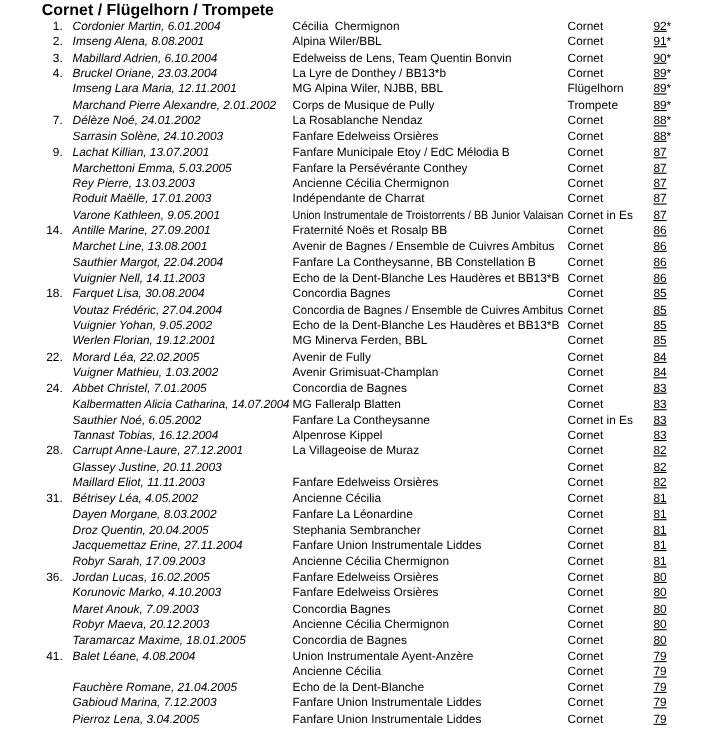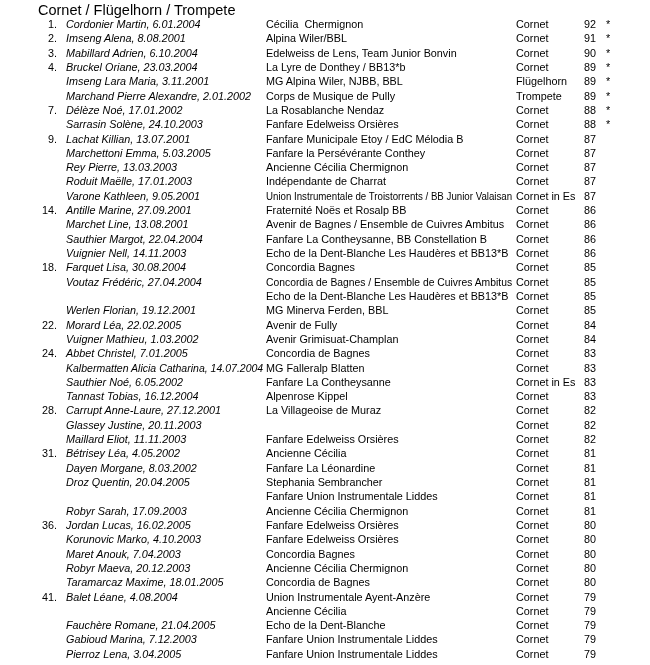--- a/index.html
+++ b/index.html
@@ -18,21 +18,21 @@
     position: relative;
     width: 650px;
     height: 665px;
     background: #ffffff;
   }
   .doc-title {
     position: absolute;
     left: 38px;
     top: 2px;
     font-size: 14.5px;
-    font-weight: normal;
+    font-weight: bold;
     white-space: nowrap;
   }
   .rows {
     position: absolute;
     left: 0;
     top: 17px;
     width: 650px;
   }
   .row {
     position: relative;
@@ -43,21 +43,21 @@
   .cell {
     position: absolute;
     top: 0;
     white-space: pre;
     overflow: visible;
   }
   .rank     { left: 18px;  width: 39px;  text-align: right; }
   .name     { left: 66px;  width: 197px; font-style: italic; }
   .ensemble { left: 266px; width: 246px; }
   .category { left: 516px; width: 72px; text-decoration: underline; }
-  .score    { left: 574px; width: 32px;  text-align: center; }
+  .score    { left: 574px; width: 32px;  text-align: right; text-decoration: underline; }
   .star     { left: 606px; width: 10px;  text-align: left; }
   .fit {
     display: inline-block;
     transform-origin: left center;
     white-space: pre;
   }
 </style>
 </head>
 <body>
 
@@ -76,52 +76,52 @@
         <span class="cell rank"><span class="fit">2.</span></span>
         <span class="cell name"><span class="fit">Imseng Alena, 8.08.2001</span></span>
         <span class="cell ensemble"><span class="fit">Alpina Wiler/BBL</span></span>
         <span class="cell category"><span class="fit">Cornet</span></span>
         <span class="cell score">91</span>
         <span class="cell star">*</span>
       </div>
       <div class="row">
         <span class="cell rank"><span class="fit">3.</span></span>
         <span class="cell name"><span class="fit">Mabillard Adrien, 6.10.2004</span></span>
-        <span class="cell ensemble"><span class="fit">Edelweiss de Lens, Team Junior Bonvin</span></span>
+        <span class="cell ensemble"><span class="fit">Edelweiss de Lens, Team Quentin Bonvin</span></span>
         <span class="cell category"><span class="fit">Cornet</span></span>
         <span class="cell score">90</span>
         <span class="cell star">*</span>
       </div>
       <div class="row">
         <span class="cell rank"><span class="fit">4.</span></span>
         <span class="cell name"><span class="fit">Bruckel Oriane, 23.03.2004</span></span>
         <span class="cell ensemble"><span class="fit">La Lyre de Donthey / BB13*b</span></span>
         <span class="cell category"><span class="fit">Cornet</span></span>
         <span class="cell score">89</span>
         <span class="cell star">*</span>
       </div>
       <div class="row">
         <span class="cell rank"><span class="fit"></span></span>
-        <span class="cell name"><span class="fit">Imseng Lara Maria, 3.11.2001</span></span>
+        <span class="cell name"><span class="fit">Imseng Lara Maria, 12.11.2001</span></span>
         <span class="cell ensemble"><span class="fit">MG Alpina Wiler, NJBB, BBL</span></span>
         <span class="cell category"><span class="fit">Flügelhorn</span></span>
         <span class="cell score">89</span>
         <span class="cell star">*</span>
       </div>
       <div class="row">
         <span class="cell rank"><span class="fit"></span></span>
         <span class="cell name"><span class="fit">Marchand Pierre Alexandre, 2.01.2002</span></span>
         <span class="cell ensemble"><span class="fit">Corps de Musique de Pully</span></span>
         <span class="cell category"><span class="fit">Trompete</span></span>
         <span class="cell score">89</span>
         <span class="cell star">*</span>
       </div>
       <div class="row">
         <span class="cell rank"><span class="fit">7.</span></span>
-        <span class="cell name"><span class="fit">Délèze Noé, 17.01.2002</span></span>
+        <span class="cell name"><span class="fit">Délèze Noé, 24.01.2002</span></span>
         <span class="cell ensemble"><span class="fit">La Rosablanche Nendaz</span></span>
         <span class="cell category"><span class="fit">Cornet</span></span>
         <span class="cell score">88</span>
         <span class="cell star">*</span>
       </div>
       <div class="row">
         <span class="cell rank"><span class="fit"></span></span>
         <span class="cell name"><span class="fit">Sarrasin Solène, 24.10.2003</span></span>
         <span class="cell ensemble"><span class="fit">Fanfare Edelweiss Orsières</span></span>
         <span class="cell category"><span class="fit">Cornet</span></span>
@@ -211,20 +211,21 @@
       <div class="row">
         <span class="cell rank"><span class="fit"></span></span>
         <span class="cell name"><span class="fit">Voutaz Frédéric, 27.04.2004</span></span>
         <span class="cell ensemble"><span class="fit" style="transform: scaleX(0.958);">Concordia de Bagnes / Ensemble de Cuivres Ambitus</span></span>
         <span class="cell category"><span class="fit">Cornet</span></span>
         <span class="cell score">85</span>
         <span class="cell star"></span>
       </div>
       <div class="row">
         <span class="cell rank"><span class="fit"></span></span>
+        <span class="cell name"><span class="fit">Vuignier Yohan, 9.05.2002</span></span>
         <span class="cell ensemble"><span class="fit">Echo de la Dent-Blanche Les Haudères et BB13*B</span></span>
         <span class="cell category"><span class="fit">Cornet</span></span>
         <span class="cell score">85</span>
         <span class="cell star"></span>
       </div>
       <div class="row">
         <span class="cell rank"><span class="fit"></span></span>
         <span class="cell name"><span class="fit">Werlen Florian, 19.12.2001</span></span>
         <span class="cell ensemble"><span class="fit">MG Minerva Ferden, BBL</span></span>
         <span class="cell category"><span class="fit">Cornet</span></span>
@@ -321,20 +322,21 @@
       <div class="row">
         <span class="cell rank"><span class="fit"></span></span>
         <span class="cell name"><span class="fit">Droz Quentin, 20.04.2005</span></span>
         <span class="cell ensemble"><span class="fit">Stephania Sembrancher</span></span>
         <span class="cell category"><span class="fit">Cornet</span></span>
         <span class="cell score">81</span>
         <span class="cell star"></span>
       </div>
       <div class="row">
         <span class="cell rank"><span class="fit"></span></span>
+        <span class="cell name"><span class="fit">Jacquemettaz Erine, 27.11.2004</span></span>
         <span class="cell ensemble"><span class="fit">Fanfare Union Instrumentale Liddes</span></span>
         <span class="cell category"><span class="fit">Cornet</span></span>
         <span class="cell score">81</span>
         <span class="cell star"></span>
       </div>
       <div class="row">
         <span class="cell rank"><span class="fit"></span></span>
         <span class="cell name"><span class="fit">Robyr Sarah, 17.09.2003</span></span>
         <span class="cell ensemble"><span class="fit">Ancienne Cécilia Chermignon</span></span>
         <span class="cell category"><span class="fit">Cornet</span></span>
@@ -352,21 +354,21 @@
       <div class="row">
         <span class="cell rank"><span class="fit"></span></span>
         <span class="cell name"><span class="fit">Korunovic Marko, 4.10.2003</span></span>
         <span class="cell ensemble"><span class="fit">Fanfare Edelweiss Orsières</span></span>
         <span class="cell category"><span class="fit">Cornet</span></span>
         <span class="cell score">80</span>
         <span class="cell star"></span>
       </div>
       <div class="row">
         <span class="cell rank"><span class="fit"></span></span>
-        <span class="cell name"><span class="fit">Maret Anouk, 7.04.2003</span></span>
+        <span class="cell name"><span class="fit">Maret Anouk, 7.09.2003</span></span>
         <span class="cell ensemble"><span class="fit">Concordia Bagnes</span></span>
         <span class="cell category"><span class="fit">Cornet</span></span>
         <span class="cell score">80</span>
         <span class="cell star"></span>
       </div>
       <div class="row">
         <span class="cell rank"><span class="fit"></span></span>
         <span class="cell name"><span class="fit">Robyr Maeva, 20.12.2003</span></span>
         <span class="cell ensemble"><span class="fit">Ancienne Cécilia Chermignon</span></span>
         <span class="cell category"><span class="fit">Cornet</span></span>

